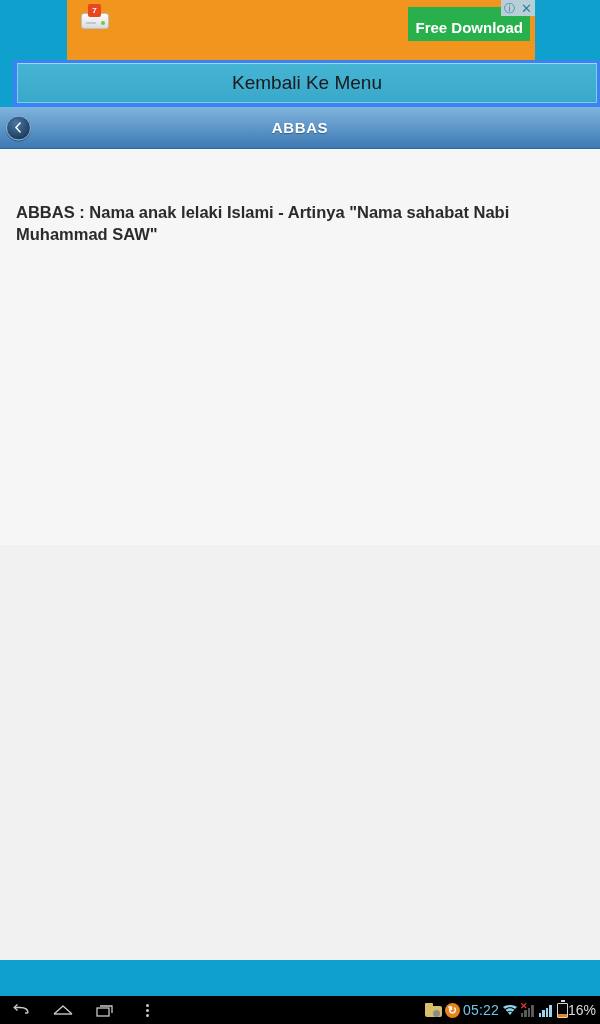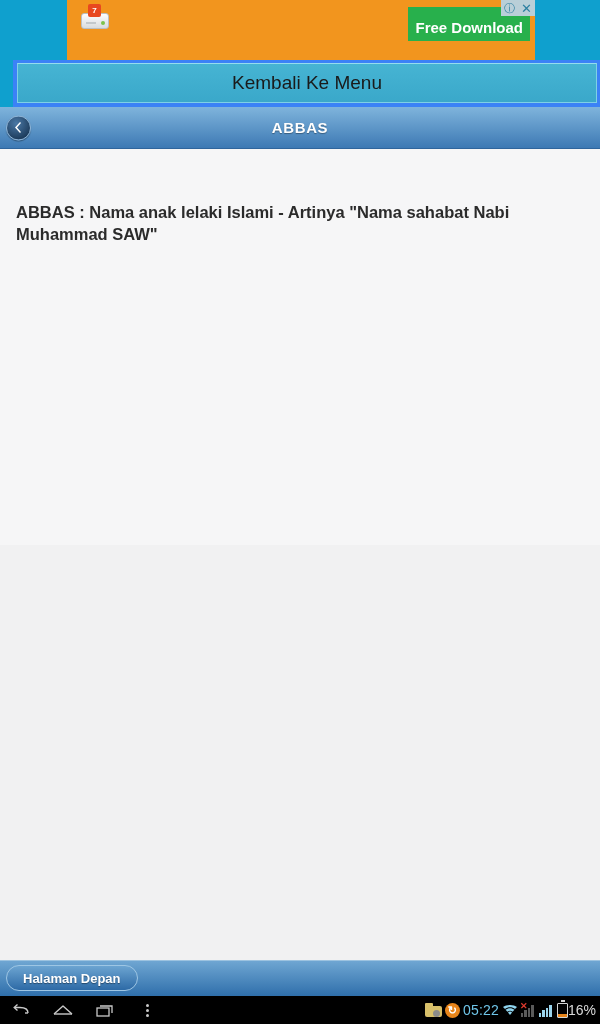--- a/index.html
+++ b/index.html
@@ -280,25 +280,20 @@
     </div>
     <div id="title-text">ABBAS</div>
   </div>
 
   <div id="content">
     <div id="content-upper"></div>
     <div id="content-lower"></div>
     <div id="content-text">ABBAS : Nama anak lelaki Islami - Artinya "Nama sahabat Nabi Muhammad SAW"</div>
   </div>
 
-  <div id="bottom-bar">
-    <div id="halaman-btn">
-      <span>Halaman Depan</span>
-    </div>
-  </div>
 
   <div id="navbar">
     <div class="nav-icons">
 
       <div class="nav-btn">
         <span>
           <svg width="20" height="14" viewBox="0 0 20 14">
             <path d="M17 10 C17 5.5 13.5 4.5 9 4.5 L4 4.5" stroke="#c9c9c9" stroke-width="1.4" fill="none"></path>
             <path d="M6.5 1.5 L3.2 4.5 L6.5 7.5" stroke="#c9c9c9" stroke-width="1.4" fill="none"></path>
             <path d="M17 10 L14 10" stroke="#c9c9c9" stroke-width="1.4" fill="none"></path>

